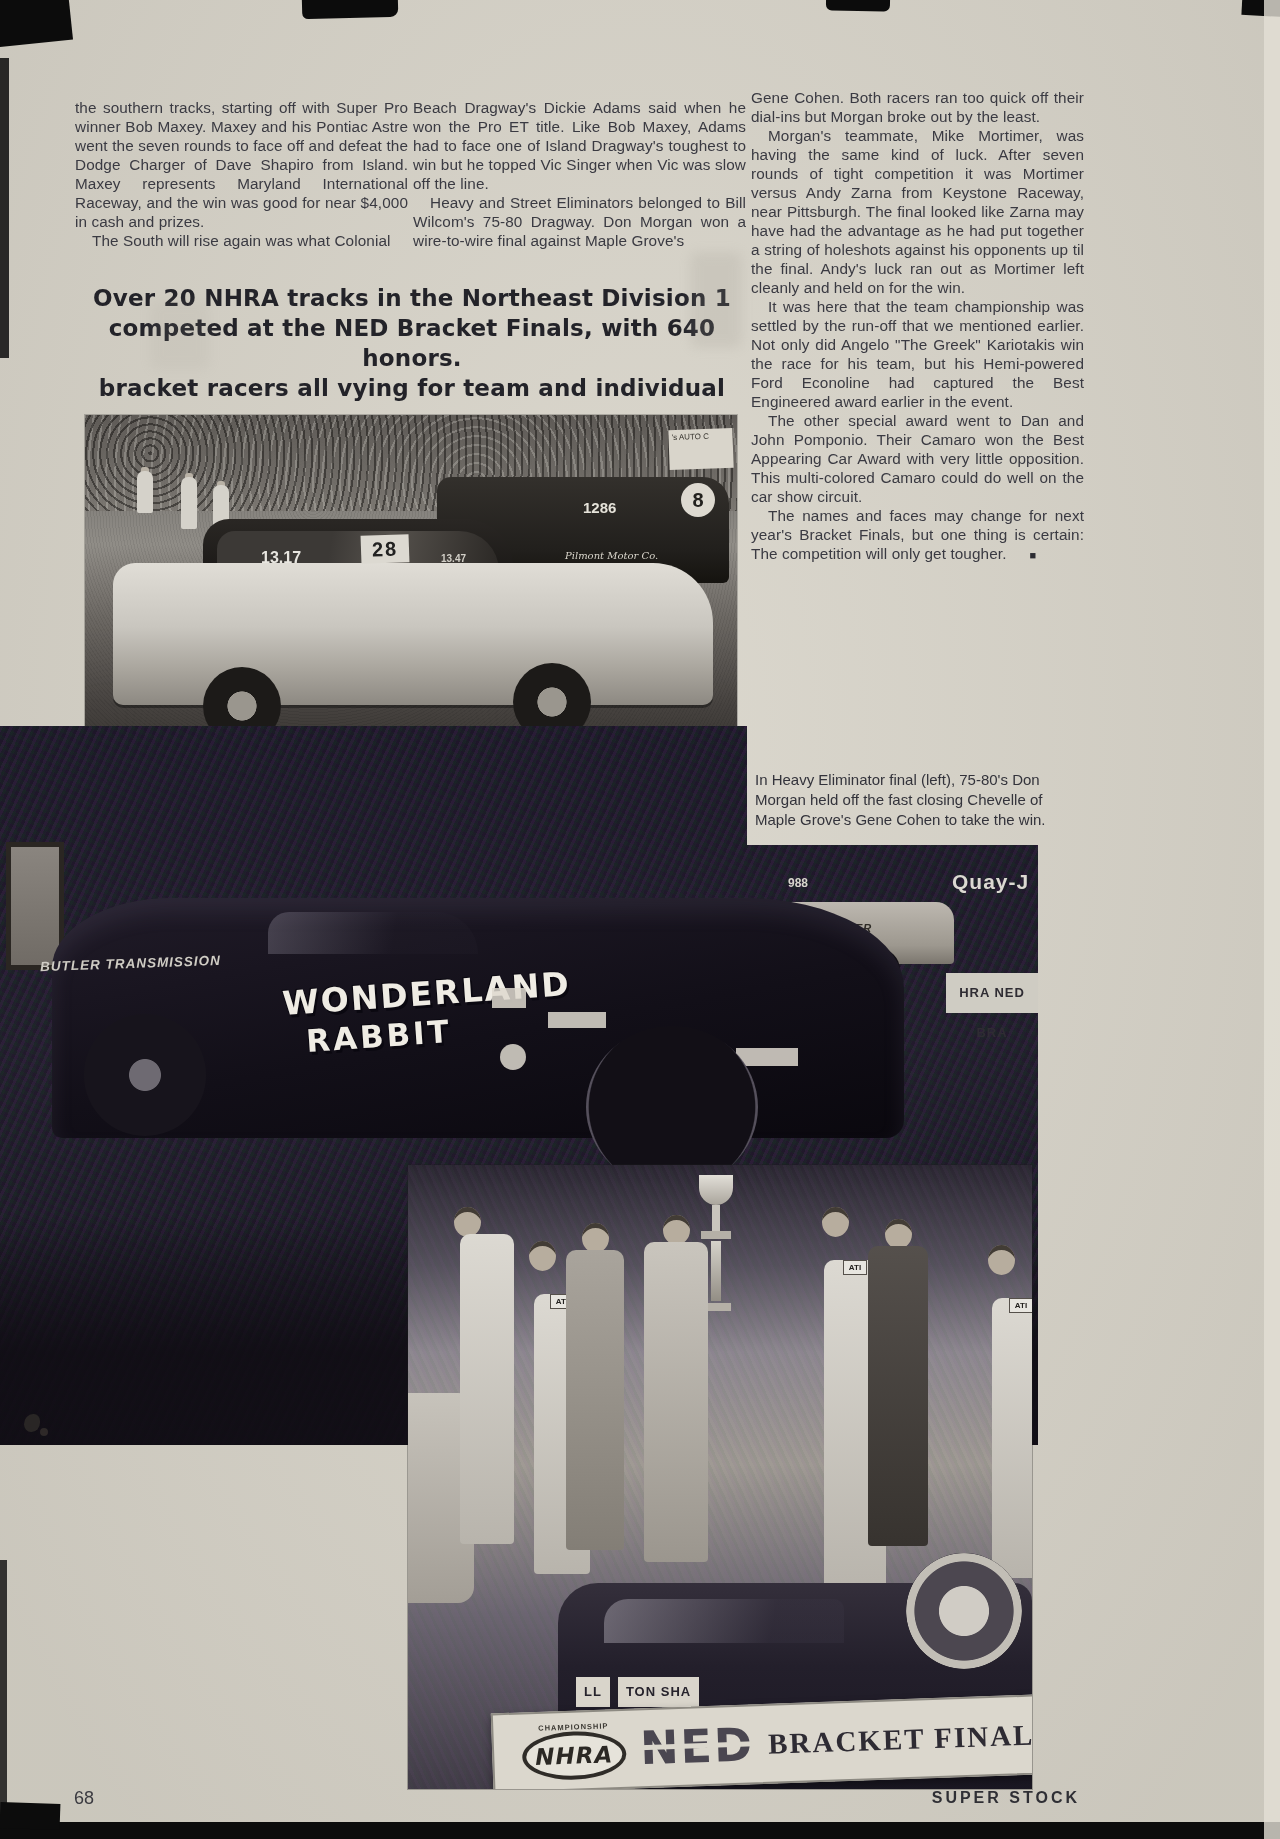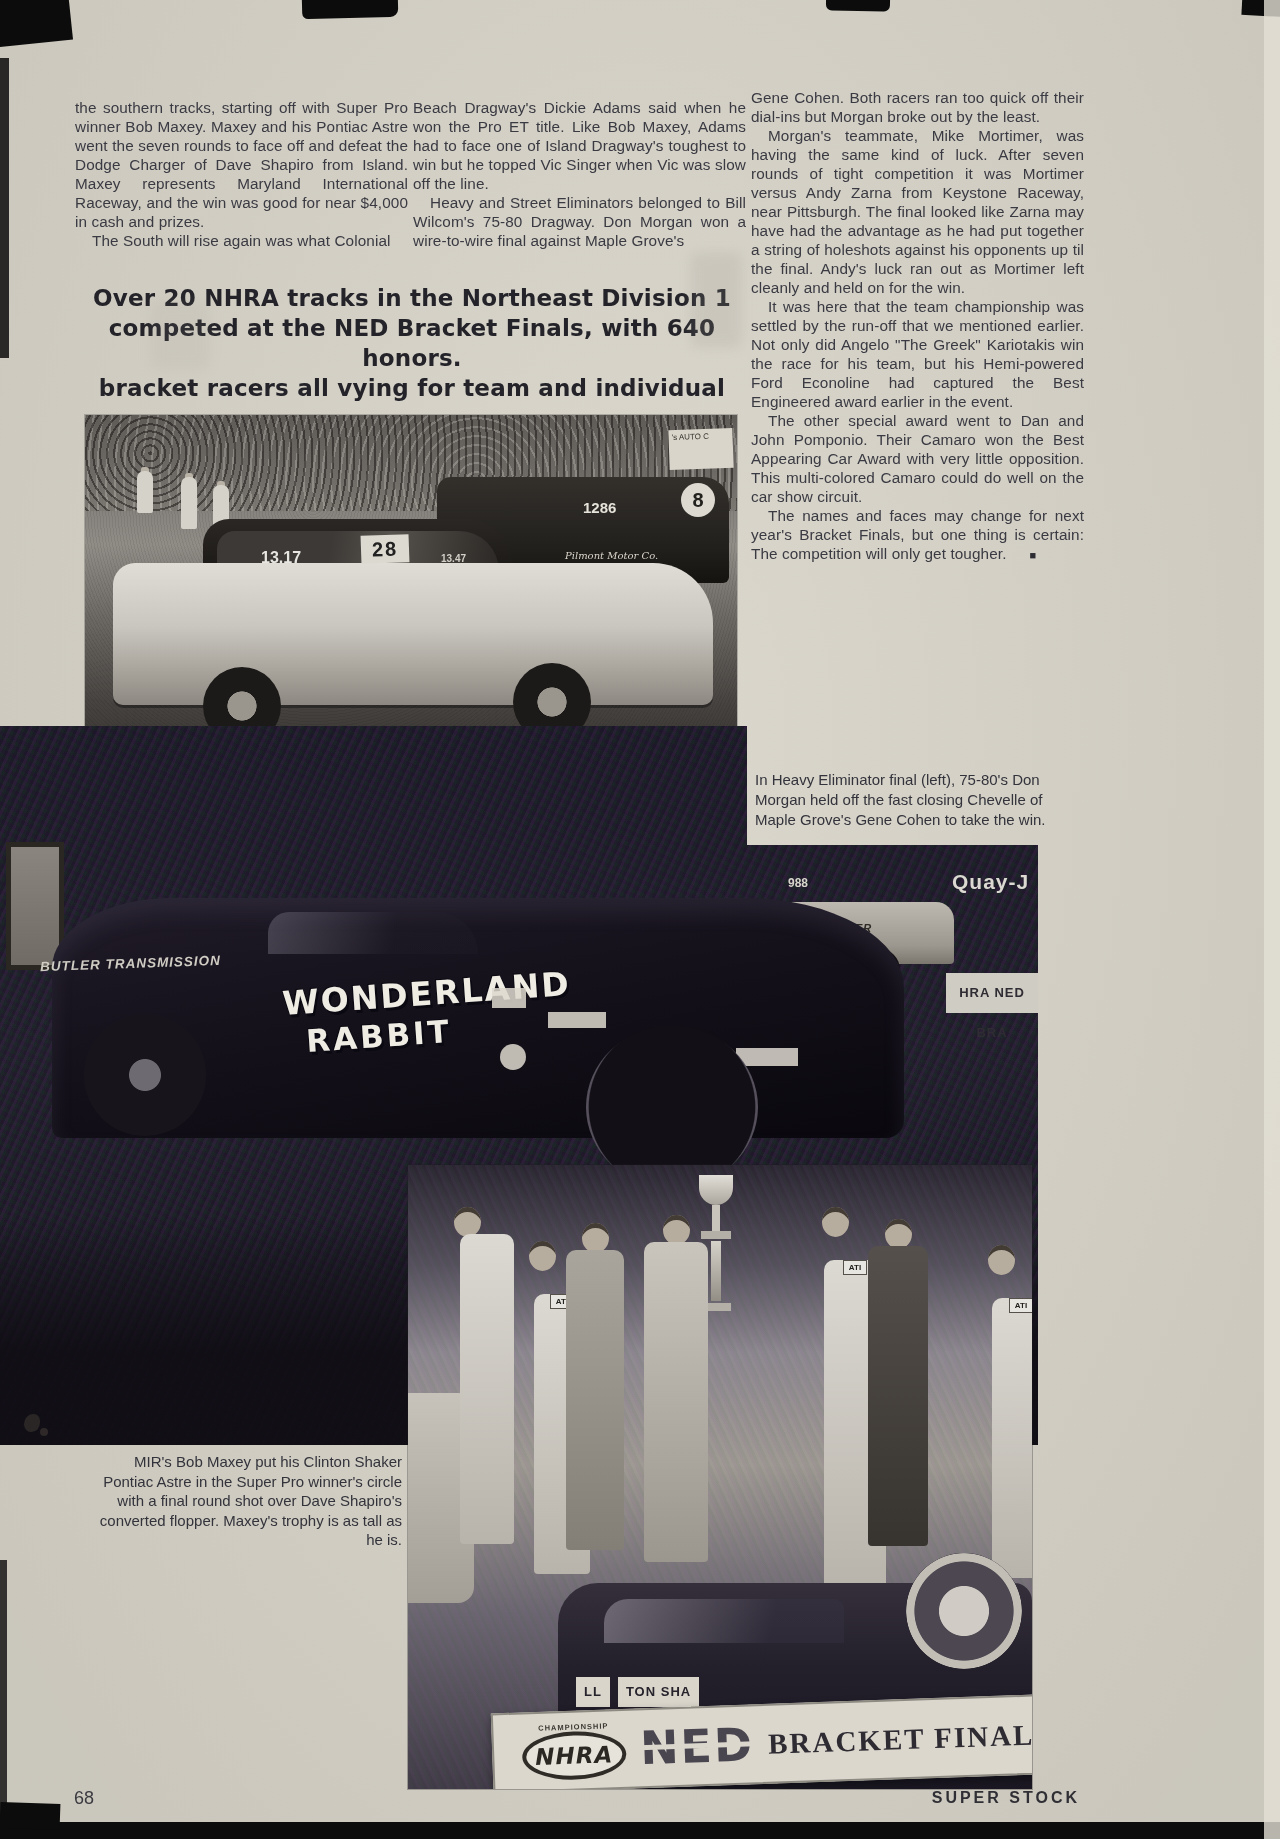--- a/index.html
+++ b/index.html
@@ -243,21 +243,20 @@
     <div class="ph-label p2-name2">RABBIT</div>
     <div class="p2-decal" style="left:492px;top:262px;width:34px;height:20px;"></div>
     <div class="p2-decal" style="left:548px;top:286px;width:58px;height:16px;"></div>
     <div class="p2-decal" style="left:500px;top:318px;width:26px;height:26px;border-radius:50%;"></div>
     <div class="p2-decal" style="left:736px;top:322px;width:62px;height:18px;"></div>
     <div class="p2-wheelF"></div>
     <div class="p2-wheelR"></div>
     <div class="p2-ground"></div>
   </div>
 
-  <div id="caption2">MIR's Bob Maxey put his Clinton Shaker Pontiac Astre in the Super Pro winner's circle with a final round shot over Dave Shapiro's converted flopper. Maxey's trophy is as tall as he is.</div>
 
   <div class="photo" id="photo3">
     <div class="p3-sidecar"></div>
     <div class="trophy">
       <div class="cup"></div>
       <div class="stem"></div>
       <div class="tier"></div>
       <div class="col2x"></div>
       <div class="tier"></div>
     </div>

